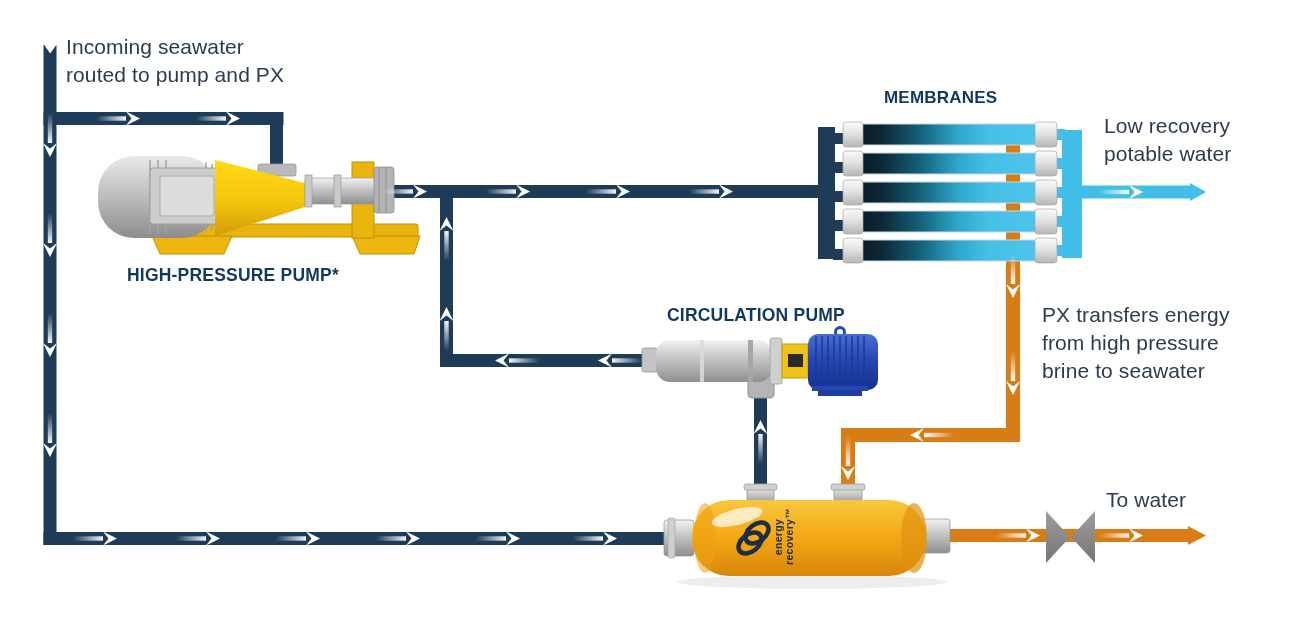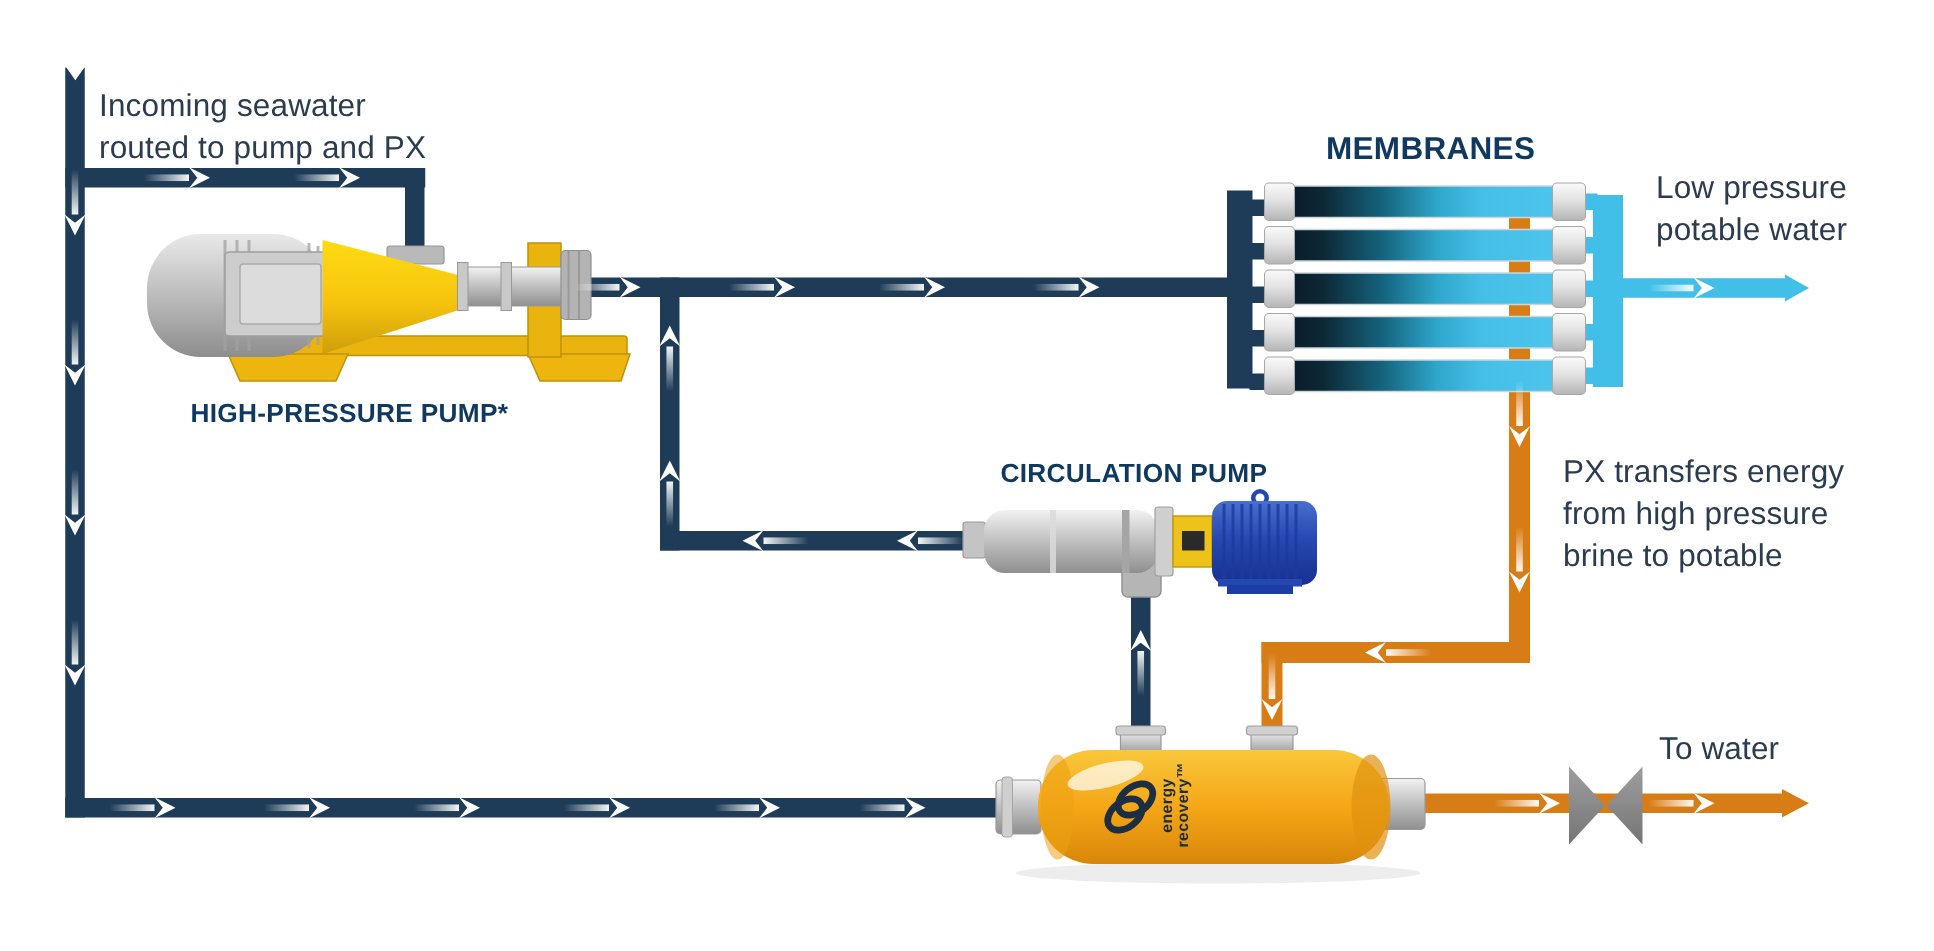--- a/index.html
+++ b/index.html
@@ -246,35 +246,35 @@
     <use href="#arrowR" transform="translate(1013,381) rotate(90)"></use>
     <use href="#arrowR" transform="translate(924,435) rotate(180)"></use>
     <use href="#arrowR" transform="translate(848,466) rotate(90)"></use>
     <use href="#arrowR" transform="translate(1026,535.5)"></use>
     <use href="#arrowR" transform="translate(1129,535.5)"></use>
   </g>
 
   <polygon points="43.5,44 57,44 50.2,53.5" fill="#ffffff"></polygon>
 </svg>
 
-<div class="anno" style="left:66px;top:33px;margin-top:24px;">Incoming seawater
+<div class="anno" style="left:66px;top:33px;">Incoming seawater
 routed to pump and PX</div>
 
-<div class="lbl" style="left:884px;top:88px;font-size:21px;">MEMBRANES</div>
-
-<div class="anno" style="left:1104px;top:112px;">Low pressure
+<div class="lbl" style="left:884px;top:88px;font-size:17px;">MEMBRANES</div>
+
+<div class="anno" style="left:1104px;top:112px;">Low recovery
 potable water</div>
 
 <div class="lbl" style="left:667px;top:305px;">CIRCULATION PUMP</div>
 
 <div class="lbl" style="left:127px;top:265px;">HIGH-PRESSURE PUMP*</div>
 
 <div class="anno" style="left:1042px;top:301px;">PX transfers energy
 from high pressure
-brine to potable</div>
+brine to seawater</div>
 
 <div class="anno" style="left:1106px;top:486px;">To water</div>
 
 
 <div class="px-logo">energy
 recovery™</div>
 
 </div>
 
 </body></html>

